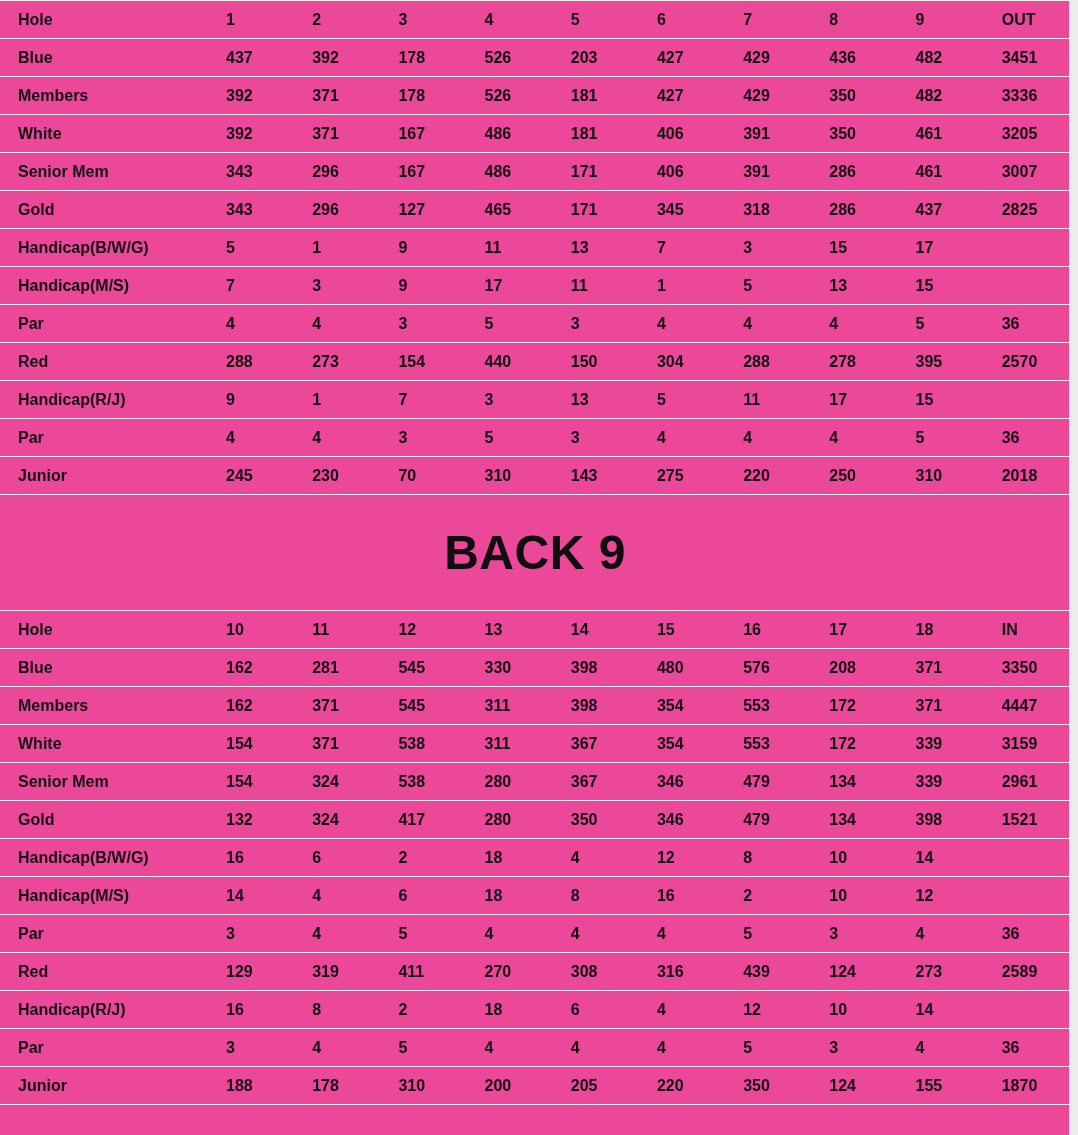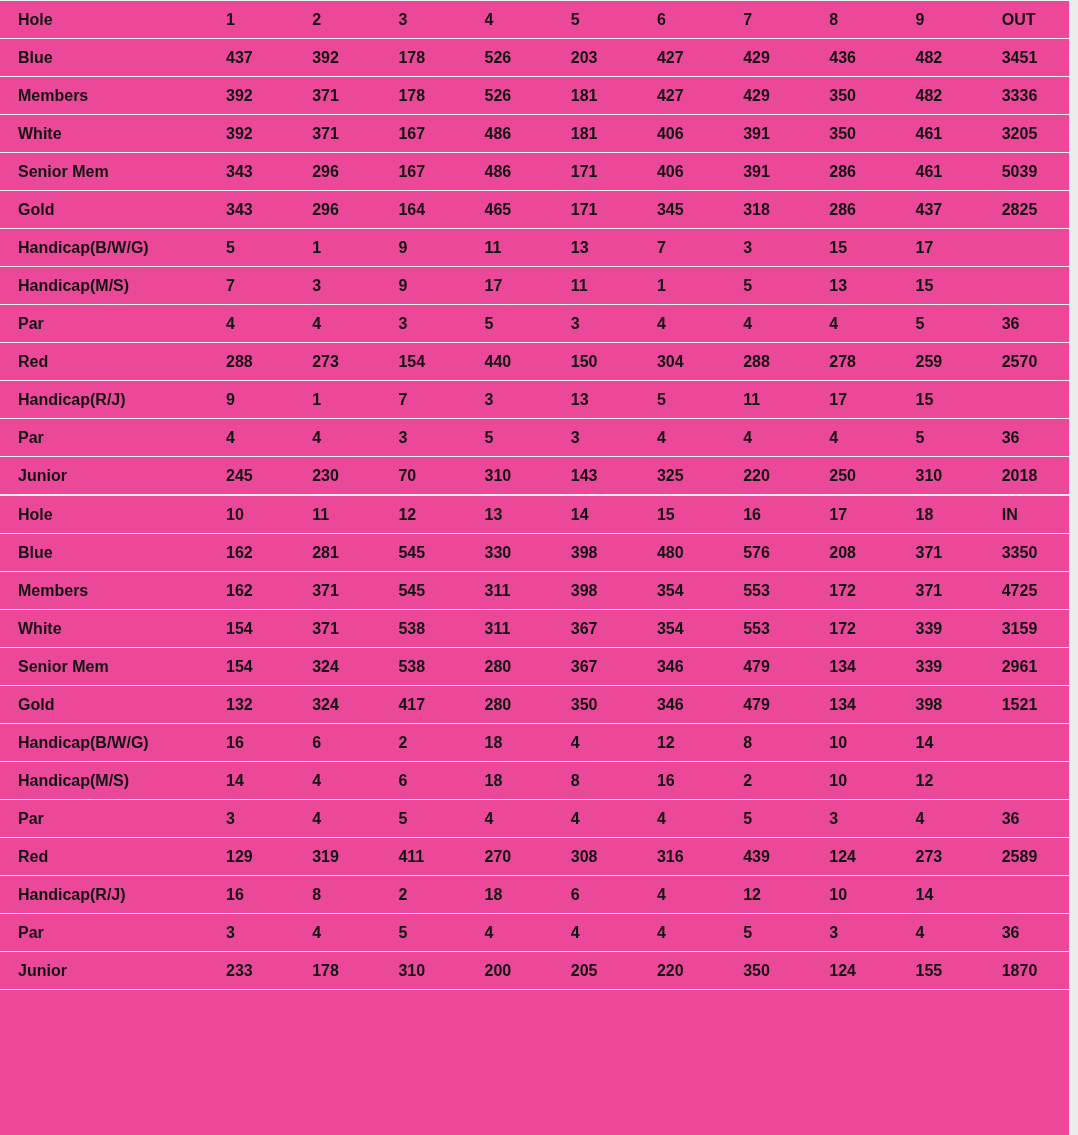--- a/index.html
+++ b/index.html
@@ -139,27 +139,27 @@
             <td>Senior Mem</td>
             <td>343</td>
             <td>296</td>
             <td>167</td>
             <td>486</td>
             <td>171</td>
             <td>406</td>
             <td>391</td>
             <td>286</td>
             <td>461</td>
-            <td>5039</td>
+            <td>3007</td>
           </tr>
           <tr>
             <td>Gold</td>
             <td>343</td>
             <td>296</td>
-            <td>164</td>
+            <td>127</td>
             <td>465</td>
             <td>171</td>
             <td>345</td>
             <td>318</td>
             <td>286</td>
             <td>437</td>
             <td>2825</td>
           </tr>
           <tr>
             <td>Handicap(B/W/G)</td>
@@ -203,21 +203,21 @@
           <tr>
             <td>Red</td>
             <td>288</td>
             <td>273</td>
             <td>154</td>
             <td>440</td>
             <td>150</td>
             <td>304</td>
             <td>288</td>
             <td>278</td>
-            <td>259</td>
+            <td>395</td>
             <td>2570</td>
           </tr>
           <tr>
             <td>Handicap(R/J)</td>
             <td>9</td>
             <td>1</td>
             <td>7</td>
             <td>3</td>
             <td>13</td>
             <td>5</td>
@@ -239,29 +239,32 @@
             <td>5</td>
             <td>36</td>
           </tr>
           <tr>
             <td>Junior</td>
             <td>245</td>
             <td>230</td>
             <td>70</td>
             <td>310</td>
             <td>143</td>
-            <td>325</td>
+            <td>275</td>
             <td>220</td>
             <td>250</td>
             <td>310</td>
             <td>2018</td>
           </tr>
         </tbody>
     </table>
 
+    <div class="heading-section">
+      <div class="section-heading">BACK 9</div>
+    </div>
 
     <table class="scorecard">
       <colgroup>
           <col style="width: 208px;">
           <col>
           <col>
           <col>
           <col>
           <col>
           <col>
@@ -303,21 +306,21 @@
             <td>Members</td>
             <td>162</td>
             <td>371</td>
             <td>545</td>
             <td>311</td>
             <td>398</td>
             <td>354</td>
             <td>553</td>
             <td>172</td>
             <td>371</td>
-            <td>4725</td>
+            <td>4447</td>
           </tr>
           <tr>
             <td>White</td>
             <td>154</td>
             <td>371</td>
             <td>538</td>
             <td>311</td>
             <td>367</td>
             <td>354</td>
             <td>553</td>
@@ -424,21 +427,21 @@
             <td>4</td>
             <td>4</td>
             <td>4</td>
             <td>5</td>
             <td>3</td>
             <td>4</td>
             <td>36</td>
           </tr>
           <tr>
             <td>Junior</td>
-            <td>233</td>
+            <td>188</td>
             <td>178</td>
             <td>310</td>
             <td>200</td>
             <td>205</td>
             <td>220</td>
             <td>350</td>
             <td>124</td>
             <td>155</td>
             <td>1870</td>
           </tr>

